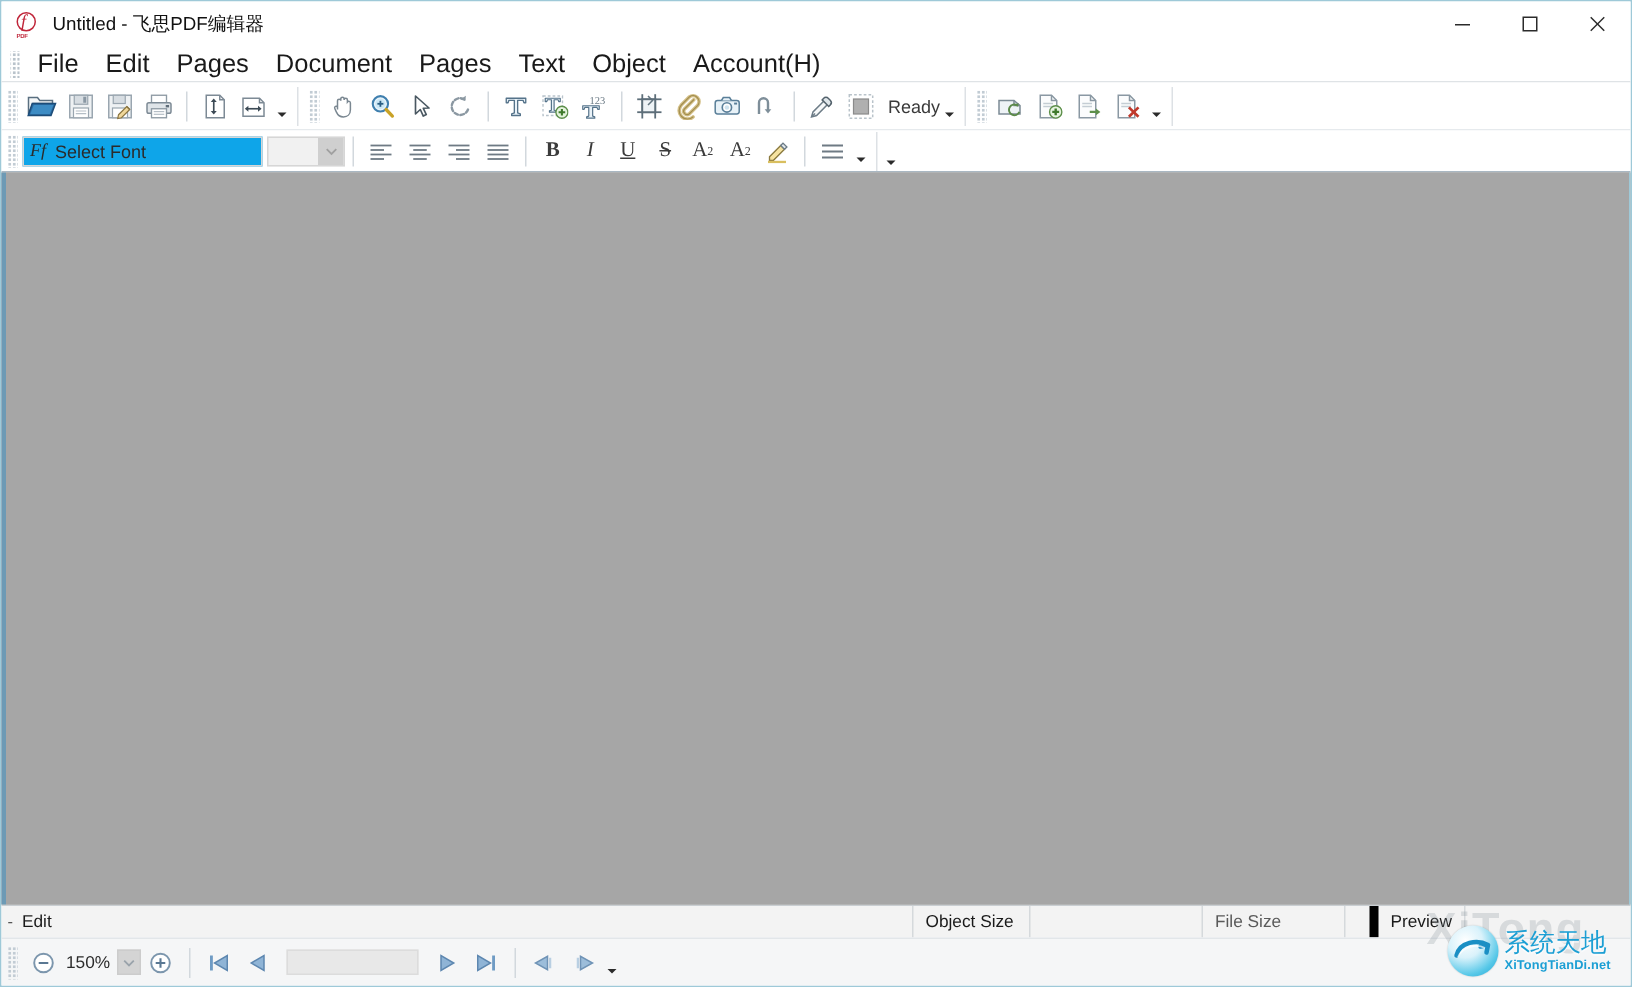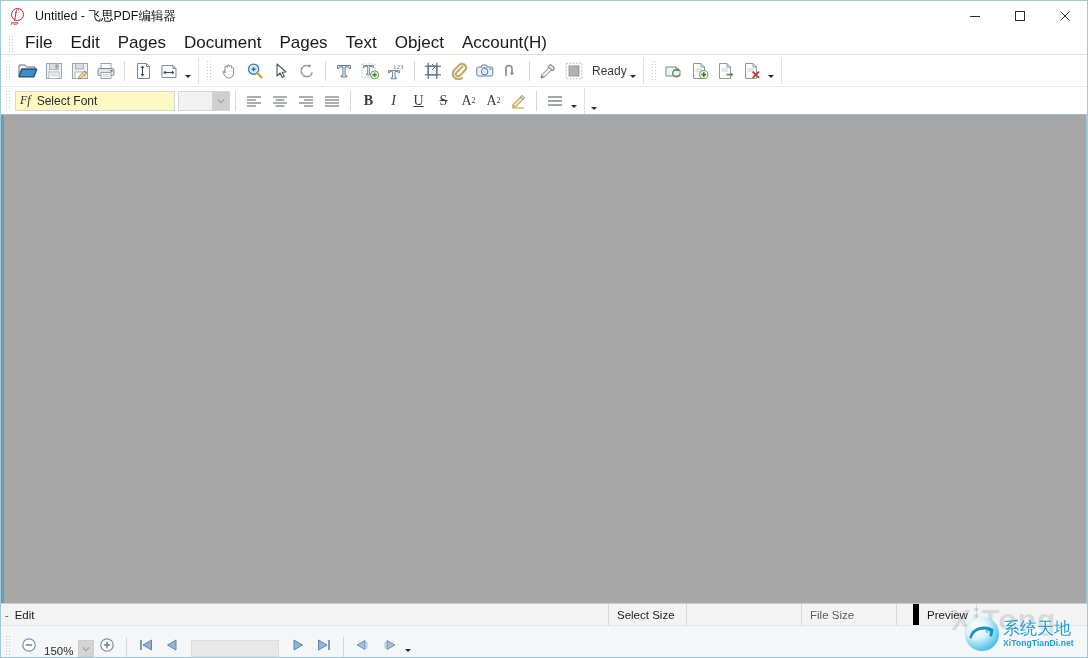--- a/index.html
+++ b/index.html
@@ -175,21 +175,21 @@
     font-size: 12px;
     color: #3a3a3a;
     margin-left: 5px;
     white-space: nowrap;
   }
 
   
   .font-box {
     height: 20px;
     width: 160px;
-    background: #fef9c3;
+    background: #0ea5e9;
     border: 1px solid #d6d6d6;
     display: flex;
     align-items: center;
     font-size: 12px;
     color: #2b2b2b;
     padding-left: 4px;
     flex: 0 0 160px;
   }
   .ff-icon {
     font-family: "Liberation Serif", serif;
@@ -272,21 +272,21 @@
   .cell-pagesize { flex: 0 0 95px; color: #5a5a5a; }
   .cell-pageval { flex: 0 0 10px; border-right: none; }
   .cell-preview { flex: 0 0 58px; border-left: 6px solid #000000; border-right: 1px solid #d5d9dc;}
   .status-rest { flex: 1 1 auto; }
 
   
   .navbar {
     flex: 0 0 32px;
     height: 32px;
     display: flex;
-    align-items: flex-end;
+    align-items: center;
     background: #f5f6f7;
     border-top: 1px solid #e2e6e9;
     padding-left: 4px;
   }
   .nav-grip {
     width: 7px; height: 22px;
     margin-right: 4px;
     background-image: radial-gradient(#c2ccd4 40%, transparent 42%);
     background-size: 3px 3px;
     flex: 0 0 7px;
@@ -750,21 +750,21 @@
 
   <div class="docarea">
     <div class="doc-inner"></div>
   </div>
 
   <div class="statusbar">
     <div class="status-cell status-ready">
       <span class="dash">-</span>
       <span>Edit</span>
     </div>
-    <div class="status-cell cell-objsize">Select Size</div>
+    <div class="status-cell cell-objsize">Object Size</div>
     <div class="status-cell cell-objval"></div>
     <div class="status-cell cell-pagesize">File Size</div>
     <div class="status-cell cell-pageval"></div>
     <div class="status-cell cell-preview">Preview</div>
     <div class="status-rest"></div>
   </div>
 
   <div class="navbar">
     <div class="nav-grip"></div>
 

